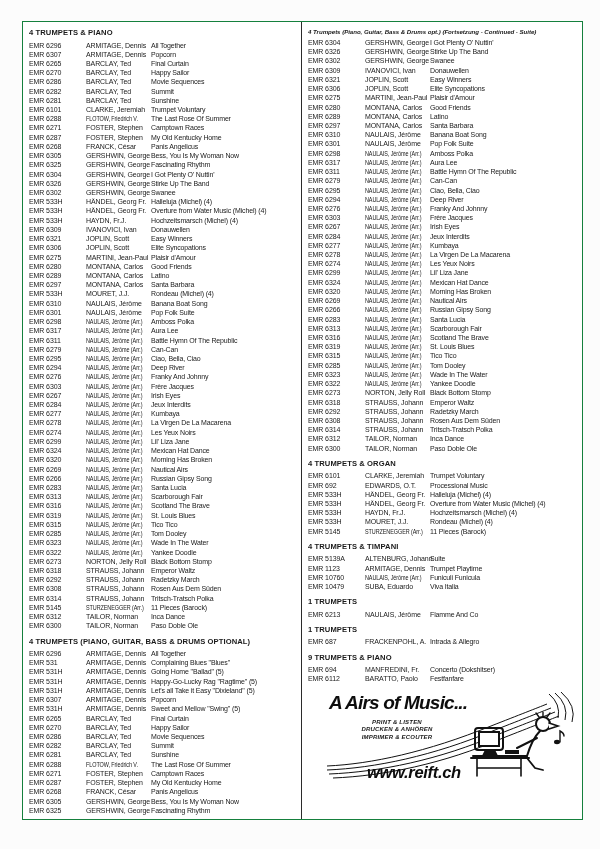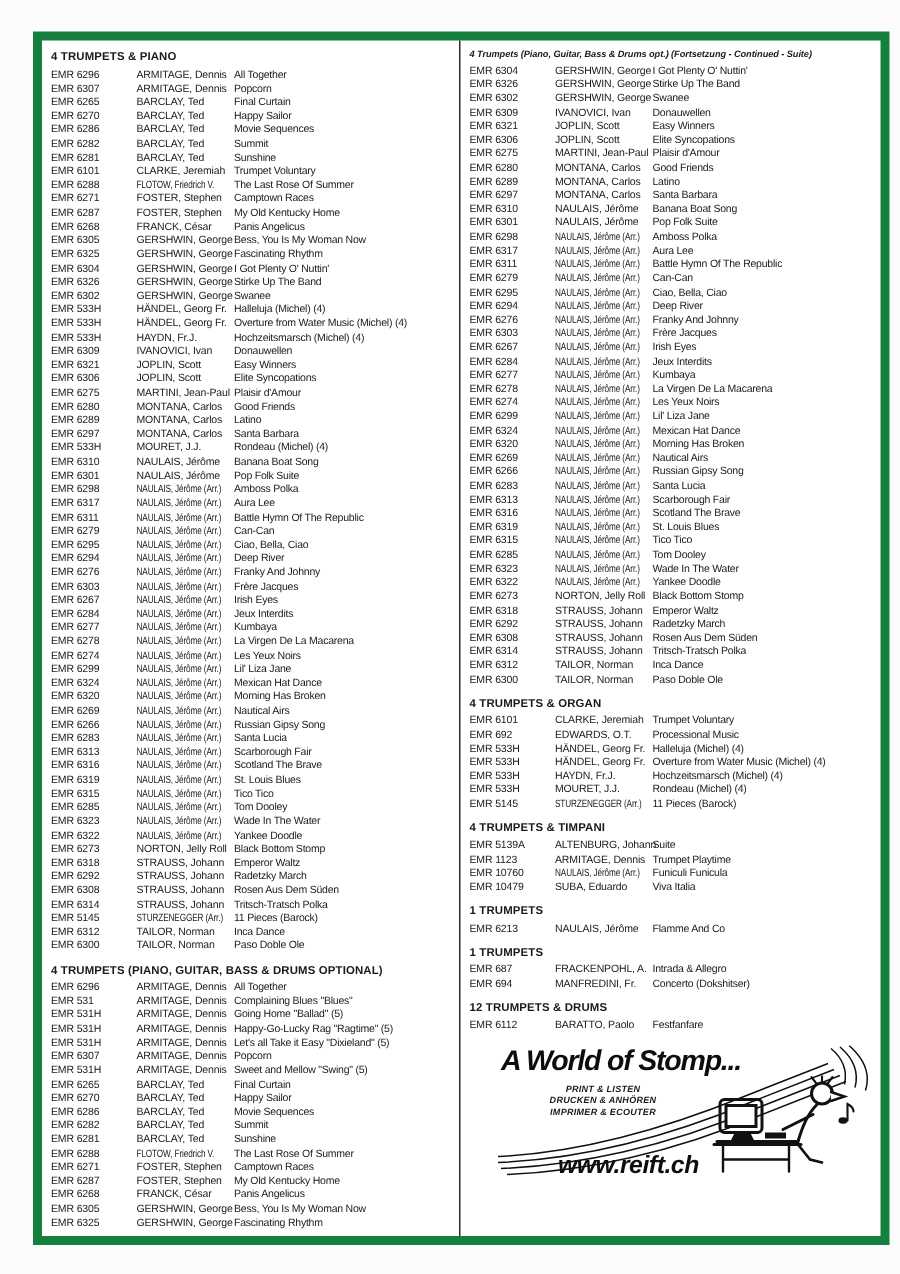--- a/index.html
+++ b/index.html
@@ -1,19 +1,19 @@
 <!DOCTYPE html>
 <html><head>
 <meta charset="utf-8">
 <style>
   html,body{margin:0;padding:0;background:#fcfcfc;}
   body{width:600px;height:849px;position:relative;overflow:hidden;
        font-family:"Liberation Sans",sans-serif;color:#1a1a1a;}
   .sheet{position:absolute;left:22px;top:21px;width:559px;height:797px;
-         background:#fff;border:6px solid #15803d;display:flex;}
+         background:#fff;border:1px solid #15803d;display:flex;}
   .col{box-sizing:border-box;padding:4px 5px 4px 6px;}
   .col0{width:279px;border-right:1px solid #2b2b2b;}
   .col1{flex:1;display:flex;flex-direction:column;}
   .sec-heading{font-weight:bold;font-size:7.6px;letter-spacing:0.1px;
                margin:6px 0 3.5px 0;white-space:nowrap;}
   .sections > .sec-heading:first-child{margin-top:2px;}
   .sec-heading.italic{font-style:italic;font-size:6.15px;letter-spacing:-0.05px;margin-bottom:3px;}
   .row{display:flex;line-height:9.22px;font-size:7px;letter-spacing:-0.1px;white-space:nowrap;}
   .cell{display:block;}
   .cell.ref{width:57px;flex:none;}
@@ -740,43 +740,43 @@
           <span class="cell ref">EMR 6213</span>
           <span class="cell composer">NAULAIS, Jérôme</span>
           <span class="cell title">Flamme And Co</span>
         </div>
         <div class="sec-heading">1 TRUMPETS</div>
         <div class="row">
           <span class="cell ref">EMR 687</span>
           <span class="cell composer">FRACKENPOHL, A.</span>
           <span class="cell title">Intrada &amp; Allegro</span>
         </div>
+        <div class="sec-heading">9 TRUMPETS &amp; PIANO</div>
         <div class="row">
           <span class="cell ref">EMR 694</span>
           <span class="cell composer">MANFREDINI, Fr.</span>
           <span class="cell title">Concerto (Dokshitser)</span>
         </div>
-        <div class="sec-heading">12 TRUMPETS &amp; DRUMS</div>
         <div class="row">
           <span class="cell ref">EMR 6112</span>
           <span class="cell composer">BARATTO, Paolo</span>
           <span class="cell title">Festfanfare</span>
         </div>
       </div>
     <div class="logo">
       <svg class="swooshes" viewBox="0 0 252 92" fill="none" stroke="#111" stroke-width="1">
         <path d="M4,74 C48,72 104,60 168,34 C196,23 214,16 224,12"></path>
         <path d="M4,78 C52,76 110,64 172,38 C200,27 218,20 228,16"></path>
         <path d="M6,82 C56,80 116,68 176,42 C204,31 222,24 232,20"></path>
         <path d="M10,86 C60,84 120,72 180,46 C208,35 226,28 236,24"></path>
         <path d="M226,2 q12,10 9,24"></path>
         <path d="M232,1 q14,12 10,27"></path>
         <path d="M238,0 q16,14 11,30"></path>
       </svg>
-      <div class="logo-tagline">A World of Stomp...</div>
+      <div class="logo-tagline">A Airs of Music...</div>
       <div class="logo-langs">
         <div>PRINT &amp; LISTEN</div>
         <div>DRUCKEN &amp; ANHÖREN</div>
         <div>IMPRIMER &amp; ECOUTER</div>
       </div>
       <svg class="logo-cartoon" width="96" height="66" viewBox="0 0 96 66" fill="none" stroke="#111" stroke-width="2" stroke-linecap="round">
         <rect x="6" y="16" width="28" height="22" rx="3"></rect>
         <rect x="10" y="20" width="20" height="14" fill="#fff"></rect>
         <path d="M17 38 h8 l2 4 h-12 z" fill="#111"></path>
         <path d="M2 46 H60"></path>

